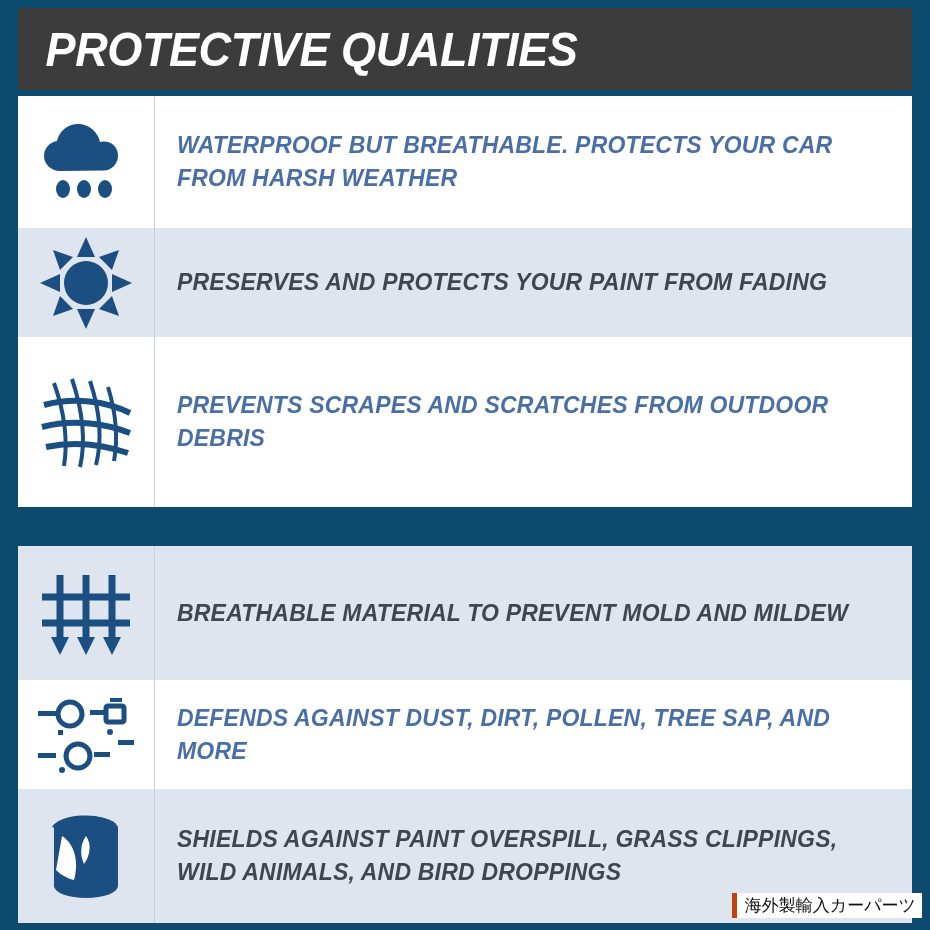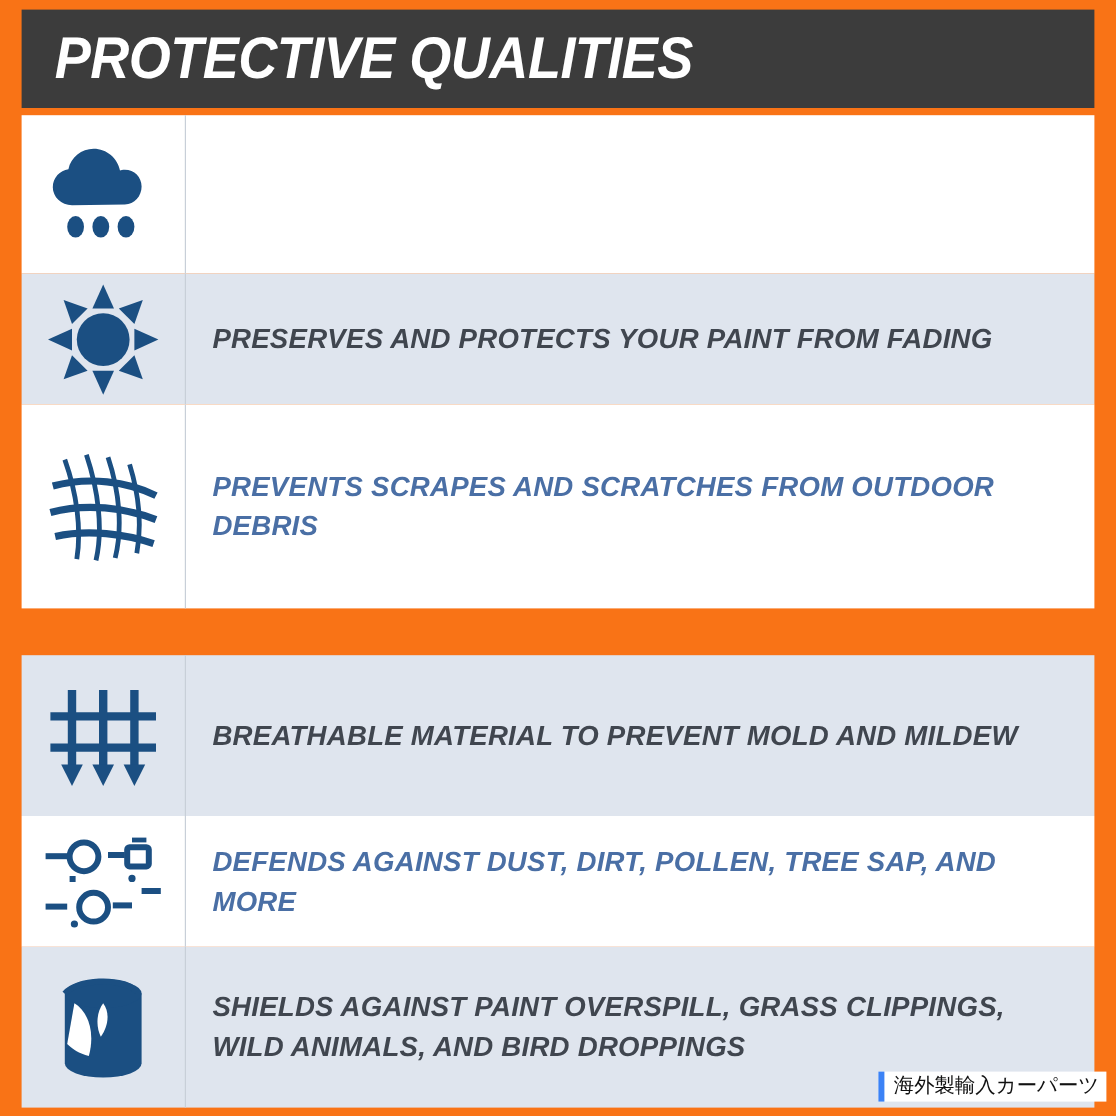--- a/index.html
+++ b/index.html
@@ -12,21 +12,21 @@
     height: 930px;
     font-family: "Liberation Sans", sans-serif;
     overflow: hidden;
     position: relative;
   }
 
   .page {
     position: relative;
     width: 930px;
     height: 930px;
-    background: #f97316;
+    background: #0c4a6e;
     box-sizing: border-box;
   }
 
   
   .header {
     position: absolute;
     left: 18px;
     top: 8px;
     width: 894px;
     height: 82px;
@@ -95,21 +95,21 @@
   .dark-text { color: #40464f; }
 
   svg { display: block; }
 
   
   .watermark {
     position: absolute;
     right: 8px;
     bottom: 12px;
     background: #ffffff;
-    border-left: 5px solid #3b82f6;
+    border-left: 5px solid #c2410c;
     padding: 3px 6px 3px 8px;
     font-size: 17px;
     color: #111111;
     font-family: "DejaVu Sans", sans-serif;
     white-space: nowrap;
     line-height: 1.1;
   }
 </style>
 </head>
 <body>
@@ -125,20 +125,23 @@
     <div class="row plain" style="height:132px;">
       <div class="icon-cell">
         <svg width="100" height="86" viewBox="0 0 100 86">
           <path d="M24 52c-9 0-16-7-16-15 0-8 6-14 13-15 2-10 11-17 21-17 11 0 20 8 22 18 1 0 2-0.5 4-0.5 8 0 14 6 14 14s-6 15-14 15z" fill="#1b4f82"></path>
           <ellipse cx="27" cy="70" rx="7" ry="9" fill="#1b4f82"></ellipse>
           <ellipse cx="48" cy="70" rx="7" ry="9" fill="#1b4f82"></ellipse>
           <ellipse cx="69" cy="70" rx="7" ry="9" fill="#1b4f82"></ellipse>
         </svg>
       </div>
       <div class="divider"></div>
+      <div class="text-cell">
+        <div class="row-text blue-text">WATERPROOF BUT BREATHABLE. PROTECTS YOUR CAR FROM HARSH WEATHER</div>
+      </div>
     </div>
 
     <div class="row shaded" style="height:109px;">
       <div class="icon-cell">
         <svg width="104" height="100" viewBox="0 0 104 100">
           <circle cx="52" cy="50" r="22" fill="#1b4f82"></circle>
           <polygon points="52,4 61,24 43,24" fill="#1b4f82"></polygon>
           <polygon points="52,96 61,76 43,76" fill="#1b4f82"></polygon>
           <polygon points="6,50 26,41 26,59" fill="#1b4f82"></polygon>
           <polygon points="98,50 78,41 78,59" fill="#1b4f82"></polygon>

